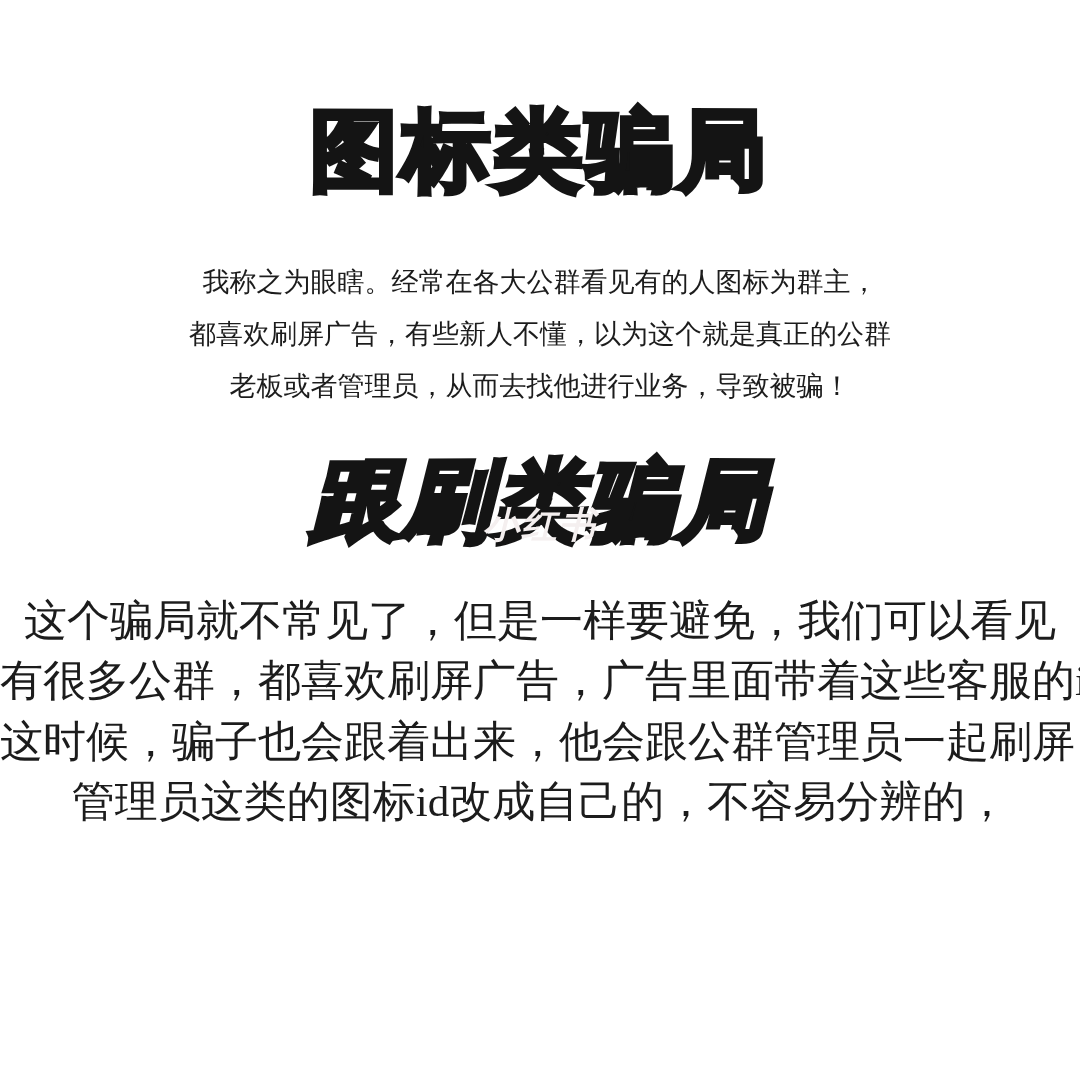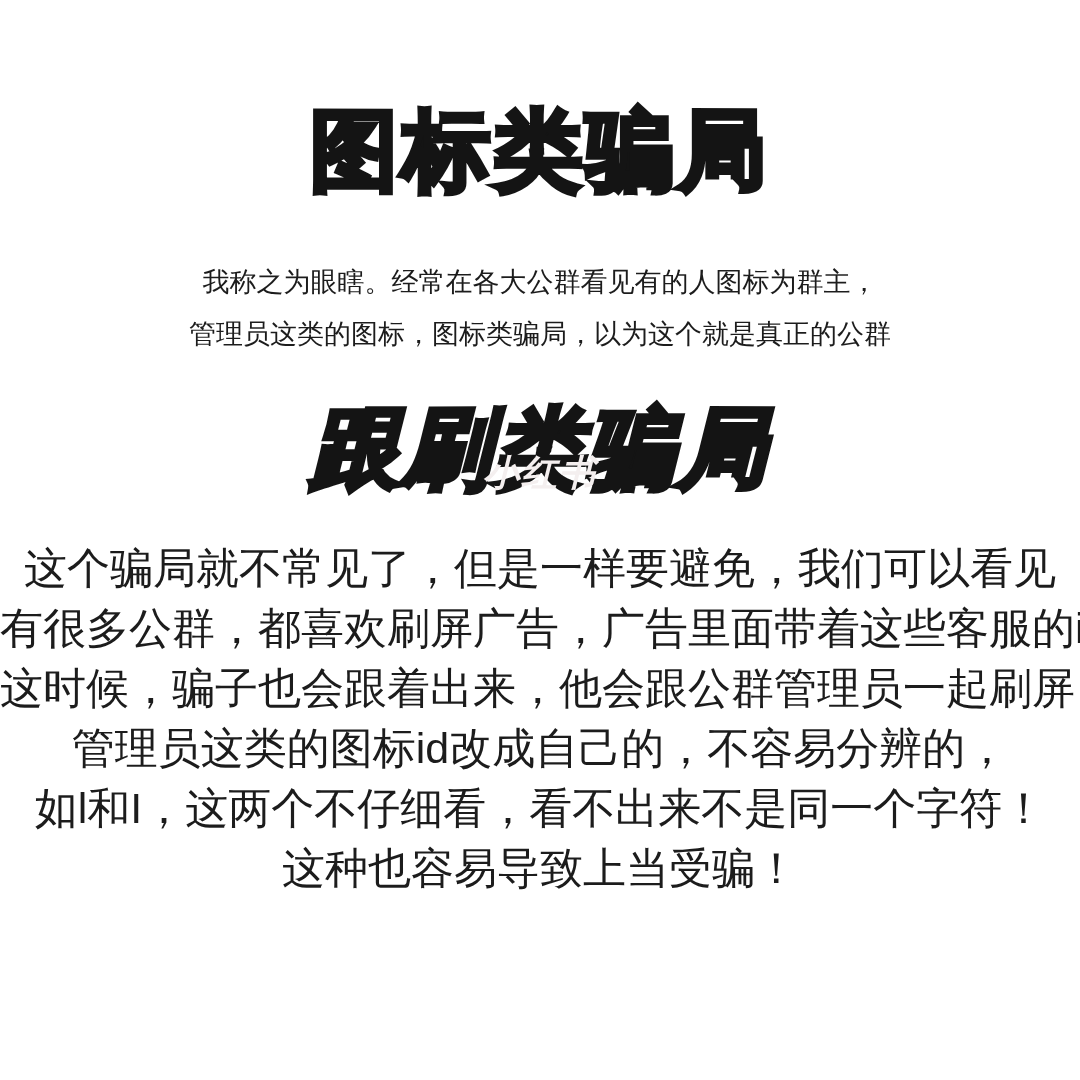--- a/index.html
+++ b/index.html
@@ -65,47 +65,46 @@
     margin-top: 36px;
     font-size: 43px;
     line-height: 60px;
     text-align: center;
   }
   .line {
     display: block;
     white-space: nowrap;
   }
   .serif {
-    font-family: Liberation Sans, sans-serif;
+    font-family: Liberation Serif, serif;
   }
 </style>
 </head>
 <body>
 
 <div class="page">
 
   <h1 class="big-heading heading1">图标类骗局</h1>
 
   <p class="para para1">
     <span class="line">我称之为眼瞎。经常在各大公群看见有的人图标为群主，</span>
-    <span class="line">管理员这类的图标，图标类骗局，以为这个就是真正的公群</span>
+    <span class="line">都喜欢刷屏广告，有些新人不懂，以为这个就是真正的公群</span>
+    <span class="line">老板或者管理员，从而去找他进行业务，导致被骗！</span>
   </p>
 
   <div class="heading-wrap">
     <h1 class="big-heading">跟刷类骗局</h1>
     <span class="watermark">小红书</span>
   </div>
 
   <p class="para para2">
     <span class="line">这个骗局就不常见了，但是一样要避免，我们可以看见</span>
 
     <span class="line"><span>有很多公群，都喜欢刷屏广告，广告里面带着这些客服的</span><span class="serif">id</span></span>
 
     <span class="line">这时候，骗子也会跟着出来，他会跟公群管理员一起刷屏，</span>
 
     <span class="line"><span>管理员这类的图标</span><span class="serif">id</span><span>改成自己的，不容易分辨的，</span></span>
 
-    <span class="line"><span>如</span><span>l</span><span>和</span><span class="serif">I</span><span>，这两个不仔细看，看不出来不是同一个字符！</span></span>
 
-    <span class="line">这种也容易导致上当受骗！</span>
   </p>
 
 </div>
 
 </body></html>

